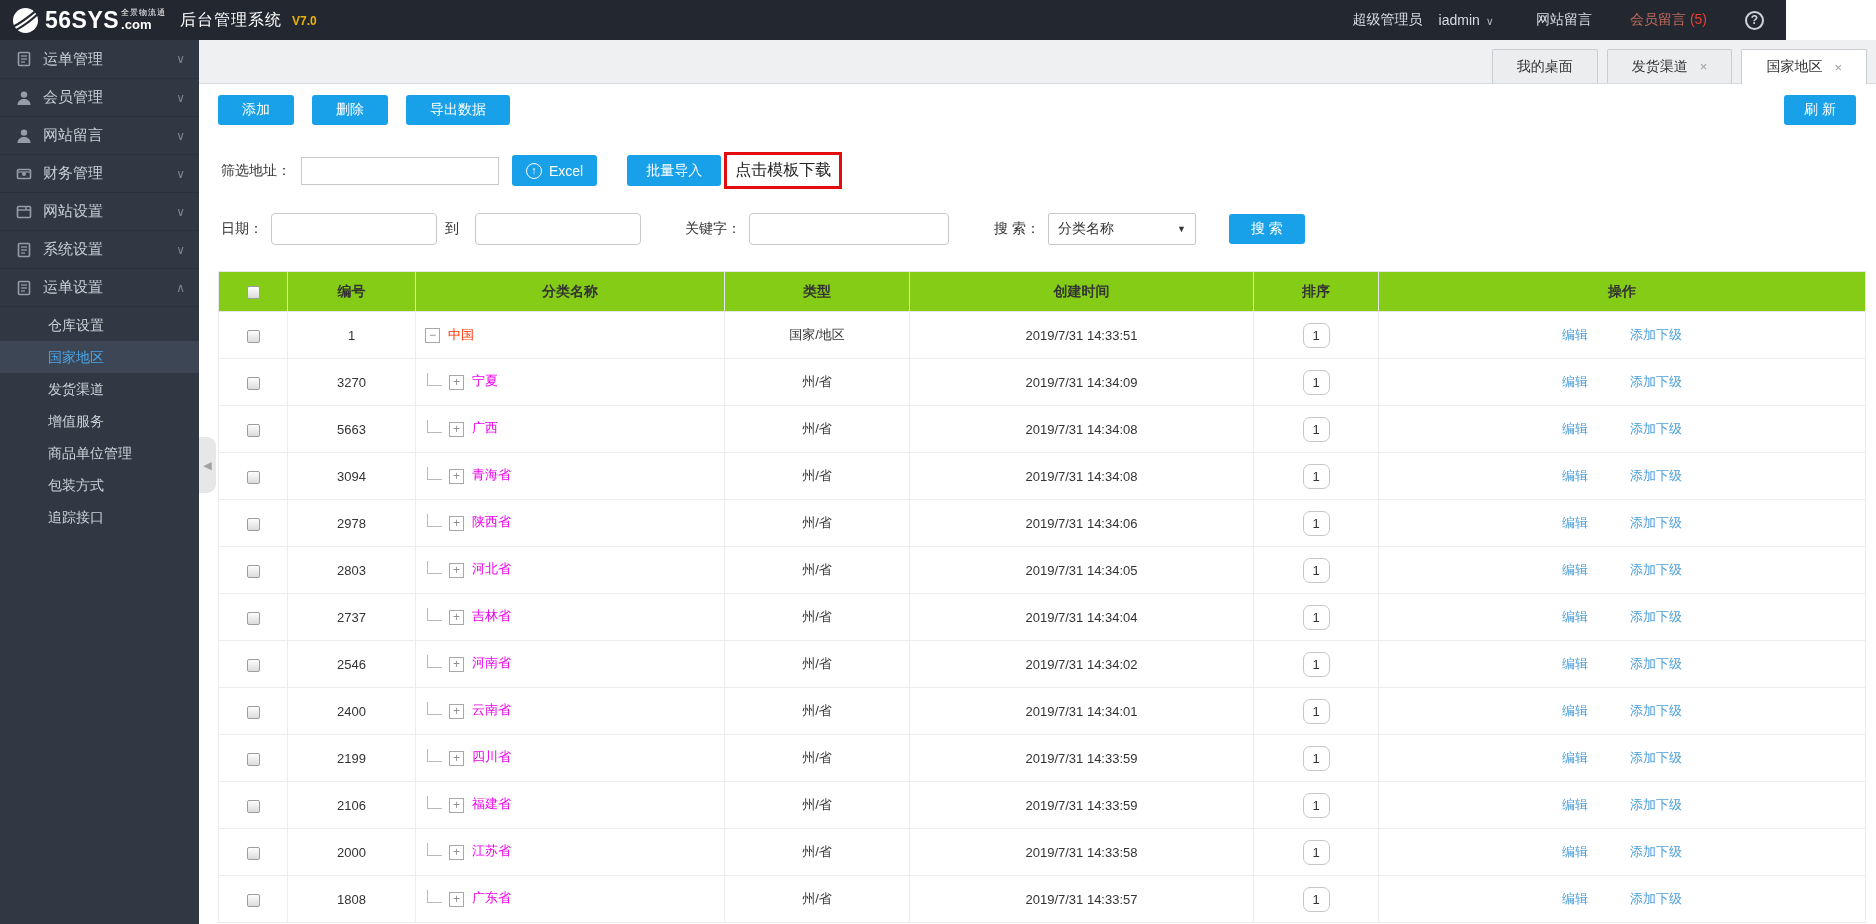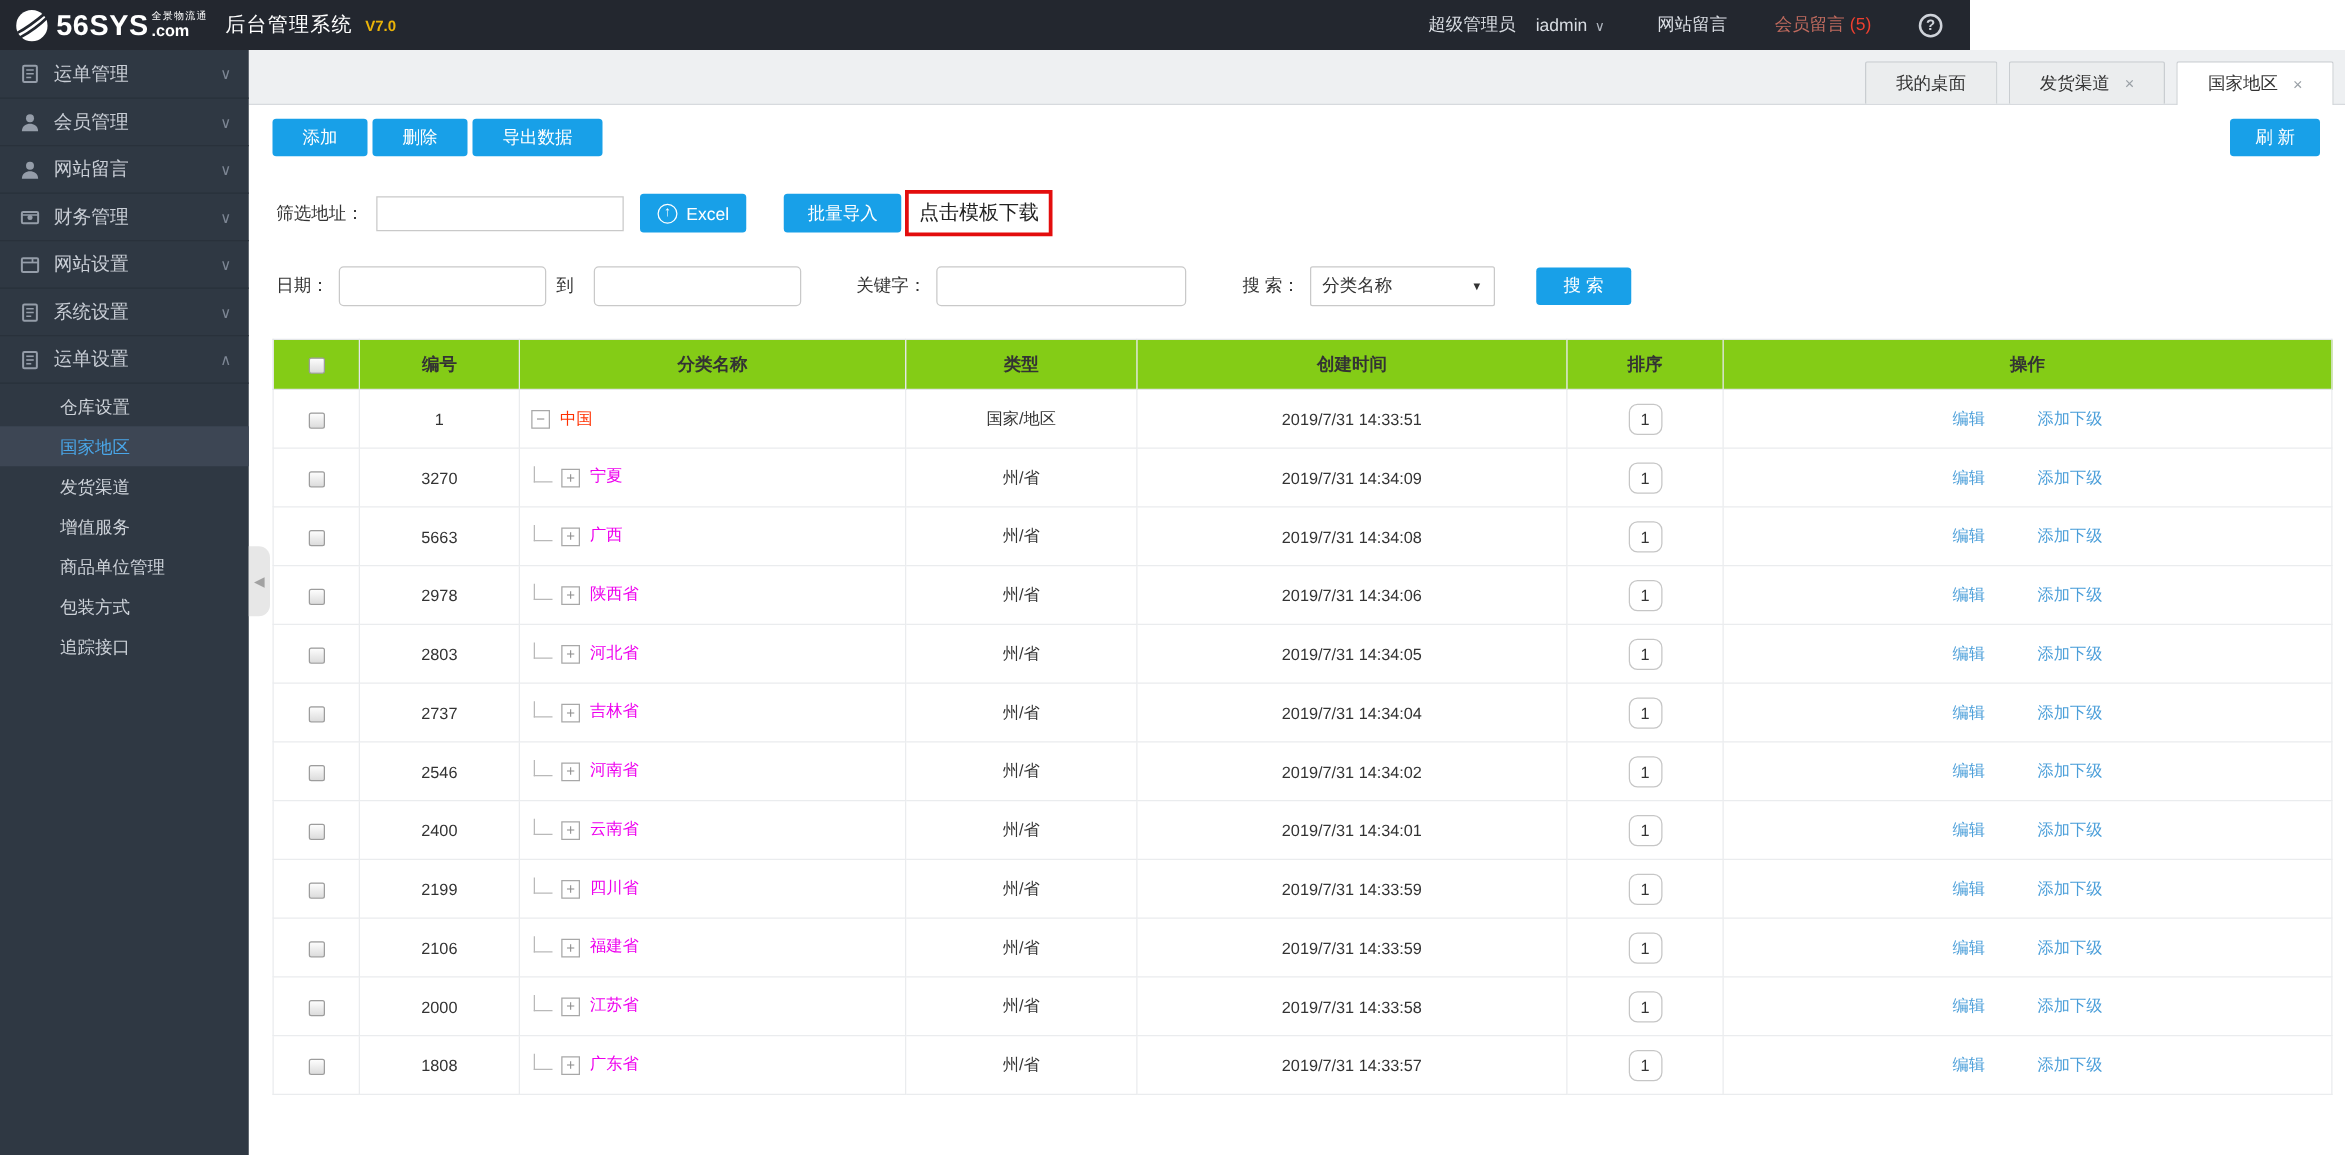--- a/index.html
+++ b/index.html
@@ -1,20 +1,20 @@
 <!DOCTYPE html>
 <html><head>
 <meta charset="utf-8">
 <style>
   * { box-sizing: border-box; margin: 0; padding: 0; }
   html,body { width:1876px; height:924px; overflow:hidden; background:#fff;
     font-family:"Liberation Sans","DejaVu Sans",sans-serif; }
 
   
-  .topbar { position:absolute; left:0; top:0; width:1576px; height:40px;
+  .topbar { position:absolute; left:0; top:0; width:1786px; height:40px;
     background:#23272f; display:flex; align-items:center; color:#d9dde3; z-index:30; }
   .logo-wrap { display:flex; align-items:center; margin-left:12px; }
   .logo-swoosh { width:27px; height:27px; margin-right:6px; }
   .logo-main { font-size:23px; font-weight:bold; color:#fff; letter-spacing:0.5px; }
   .logo-stack { display:flex; flex-direction:column; align-items:flex-start; margin-left:2px; line-height:1; }
   .logo-tagline { font-size:8px; color:#fff; letter-spacing:1px; }
   .logo-suffix { font-size:13px; font-weight:bold; color:#fff; margin-top:1px; }
   .sys-name { font-size:16px; color:#fff; margin-left:14px; letter-spacing:1px; }
   .sys-ver { font-size:12px; font-weight:bold; color:#eab308; margin-left:10px; margin-top:2px; }
   .topbar-right { margin-left:auto; display:flex; align-items:center; font-size:14px; }
@@ -56,21 +56,21 @@
     background:#ebedee; border:1px solid #c9cdd1; border-bottom:none; font-size:14px;
     color:#333; cursor:pointer; border-radius:2px 2px 0 0; position:relative; }
   .tab.active { background:#fff; margin-bottom:-1px; height:35px; }
   .tab-close { margin-left:12px; color:#9aa0a6; font-size:13px; cursor:pointer; }
 
   .btn { display:inline-flex; align-items:center; justify-content:center;
     background:#18a0e8; color:#fff; border:none; border-radius:3px; height:30px;
     font-size:14px; cursor:pointer; font-family:inherit; }
 
   .toolbar { display:flex; align-items:center; padding:11px 20px 0 19px; }
-  .toolbar .btn { margin-right:4px; padding:0 24px; }
+  .toolbar .btn { margin-right:18px; padding:0 24px; }
   .btn-refresh { margin-left:auto !important; margin-right:0 !important; padding:0 20px !important; }
 
   .filter-row1 { display:flex; align-items:center; margin:27px 0 0 22px; }
   .f-label { font-size:14px; color:#333; }
   .addr-input { width:198px; height:28px; border:1px solid #c9c9c9; margin-left:10px;
     padding:0 6px; font-size:13px; font-family:inherit; }
   .btn-excel { margin-left:13px; padding:0 14px; height:31px; }
   .excel-icon { width:16px; height:16px; border:1px solid #fff; border-radius:50%;
     display:inline-flex; align-items:center; justify-content:center; font-size:11px;
     margin-right:7px; line-height:1; }
@@ -337,20 +337,29 @@
             <td><input type="checkbox" class="cbx" style=""></td>
             <td>5663</td>
             <td class="name-cell"><span class="tree-conn"></span><span class="tree-box">+</span><span class="nm-prov">广西</span></td>
             <td>州/省</td>
             <td>2019/7/31 14:34:08</td>
             <td><span class="sort-box">1</span></td>
             <td><a class="op-link">编辑</a><a class="op-link">添加下级</a></td>
           </tr>
           <tr>
             <td><input type="checkbox" class="cbx" style=""></td>
+            <td>3094</td>
+            <td class="name-cell"><span class="tree-conn"></span><span class="tree-box">+</span><span class="nm-prov">青海省</span></td>
+            <td>州/省</td>
+            <td>2019/7/31 14:34:08</td>
+            <td><span class="sort-box">1</span></td>
+            <td><a class="op-link">编辑</a><a class="op-link">添加下级</a></td>
+          </tr>
+          <tr>
+            <td><input type="checkbox" class="cbx" style=""></td>
             <td>2978</td>
             <td class="name-cell"><span class="tree-conn"></span><span class="tree-box">+</span><span class="nm-prov">陕西省</span></td>
             <td>州/省</td>
             <td>2019/7/31 14:34:06</td>
             <td><span class="sort-box">1</span></td>
             <td><a class="op-link">编辑</a><a class="op-link">添加下级</a></td>
           </tr>
           <tr>
             <td><input type="checkbox" class="cbx" style=""></td>
             <td>2803</td>

